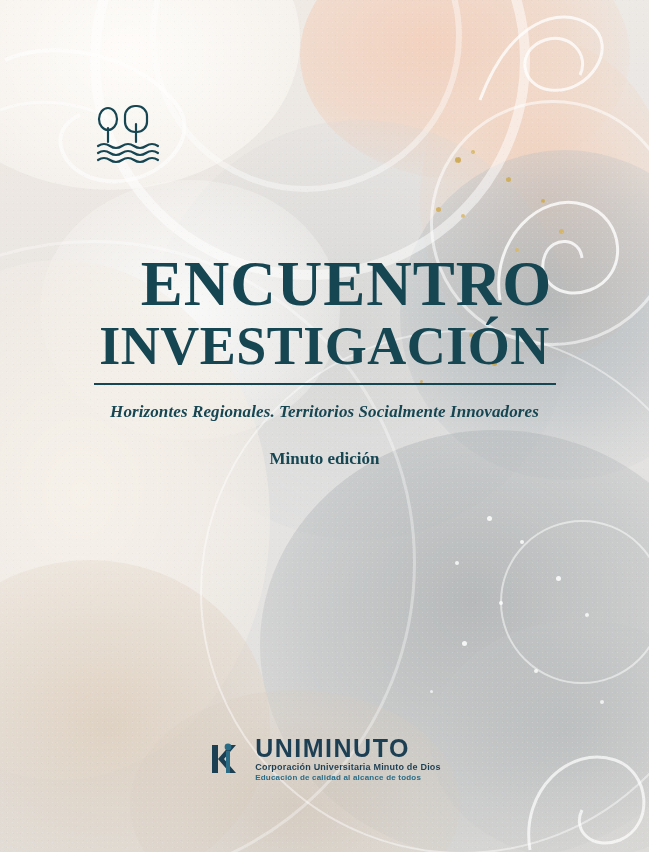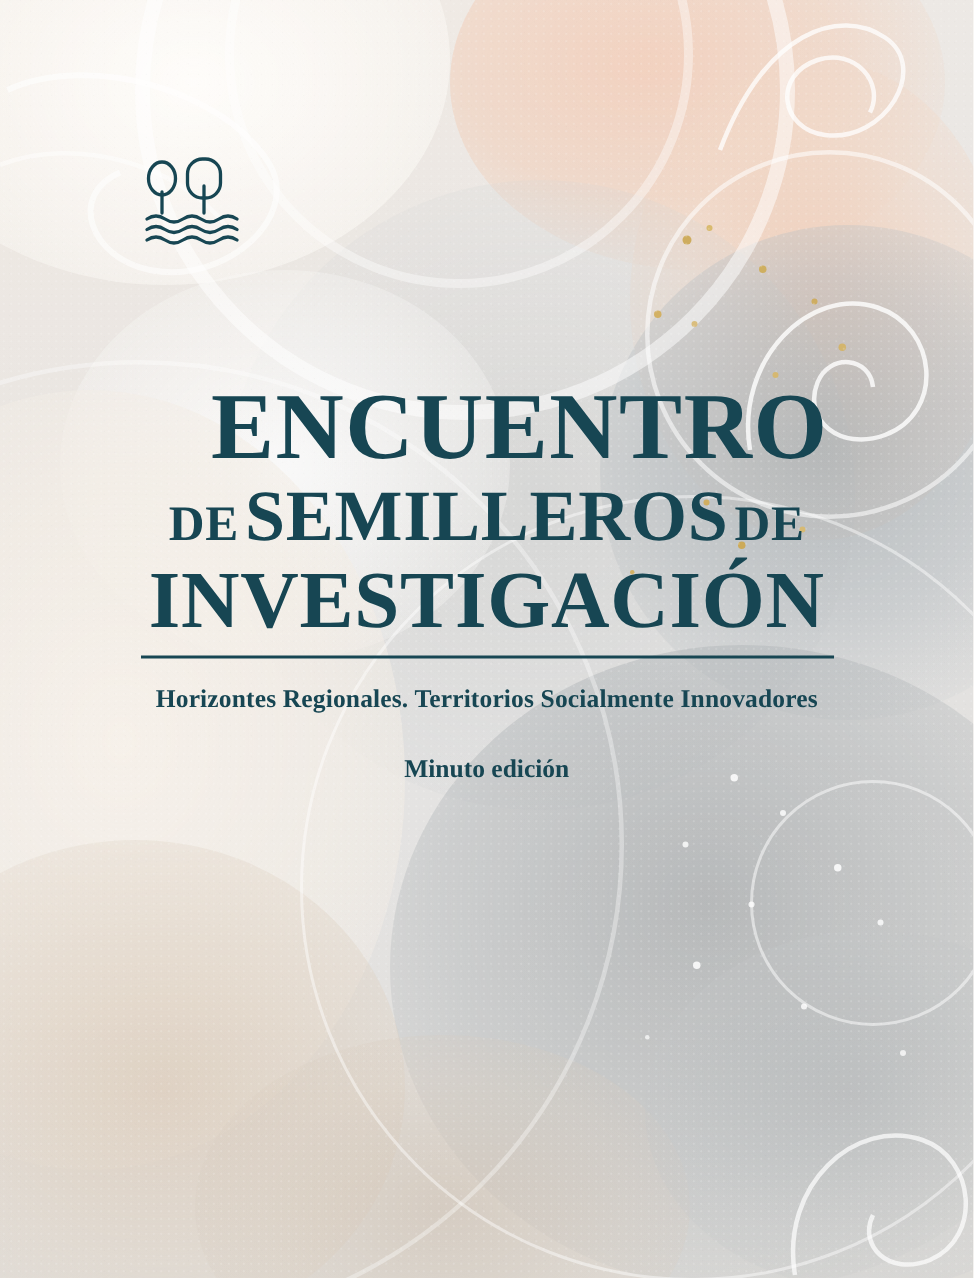--- a/index.html
+++ b/index.html
@@ -192,20 +192,21 @@
     background: #174653;
     margin: 10px auto 0 auto;
   }
   .subtitle {
     margin: 17px 0 4px 0;
     font-family: "Liberation Serif", serif;
     font-weight: bold;
     font-size: 17px;
     color: #174653;
     letter-spacing: 0.1px;
+    font-style: italic;
   }
   .edition {
     margin: 27px 0 0 0;
     font-family: "Liberation Serif", serif;
     font-weight: bold;
     font-size: 17px;
     color: #174653;
   }
 
   
@@ -332,26 +333,38 @@
         <rect x="29" y="6" width="22" height="26" rx="10"></rect>
 
         <path d="M2 46 q6 -4 12 0 q6 4 12 0 q6 -4 12 0 q6 4 12 0 q6 -4 12 0"></path>
         <path d="M2 53 q6 -4 12 0 q6 4 12 0 q6 -4 12 0 q6 4 12 0 q6 -4 12 0"></path>
         <path d="M2 60 q6 -4 12 0 q6 4 12 0 q6 -4 12 0 q6 4 12 0 q6 -4 12 0"></path>
       </g>
     </svg>
 
     <div class="title-block">
       <div class="line1">ENCUENTRO</div>
-      <div class="line2">
-        <span class="small">DE</span>
-        <span class="big">SEMILLEROS</span>
-        <span class="small">DE</span>
-      </div>
       <div class="line3">INVESTIGACIÓN</div>
       <div class="rule"></div>
       <div class="subtitle">Horizontes Regionales. Territorios Socialmente Innovadores</div>
       <div class="edition">Minuto edición</div>
     </div>
 
+    <div class="publisher">
+      <div class="pub-inner">
+        <svg width="40" height="40" viewBox="0 0 40 40">
+          <g fill="#1d3f53">
+            <path d="M4 6 L10 6 L10 34 L4 34 Z"></path>
+            <path d="M10 20 L22 6 L28 6 L16 20 L28 34 L22 34 Z"></path>
+            <rect x="18" y="12" width="4" height="22" fill="#2a6c86"></rect>
+            <circle cx="20" cy="8" r="3.4" fill="#2a6c86"></circle>
+          </g>
+        </svg>
+        <div class="pub-text">
+          <span class="pub-name">UNIMINUTO</span>
+          <span class="pub-sub1">Corporación Universitaria Minuto de Dios</span>
+          <span class="pub-sub2">Educación de calidad al alcance de todos</span>
+        </div>
+      </div>
+    </div>
 
   </div>
 </div>
 
 </body></html>

